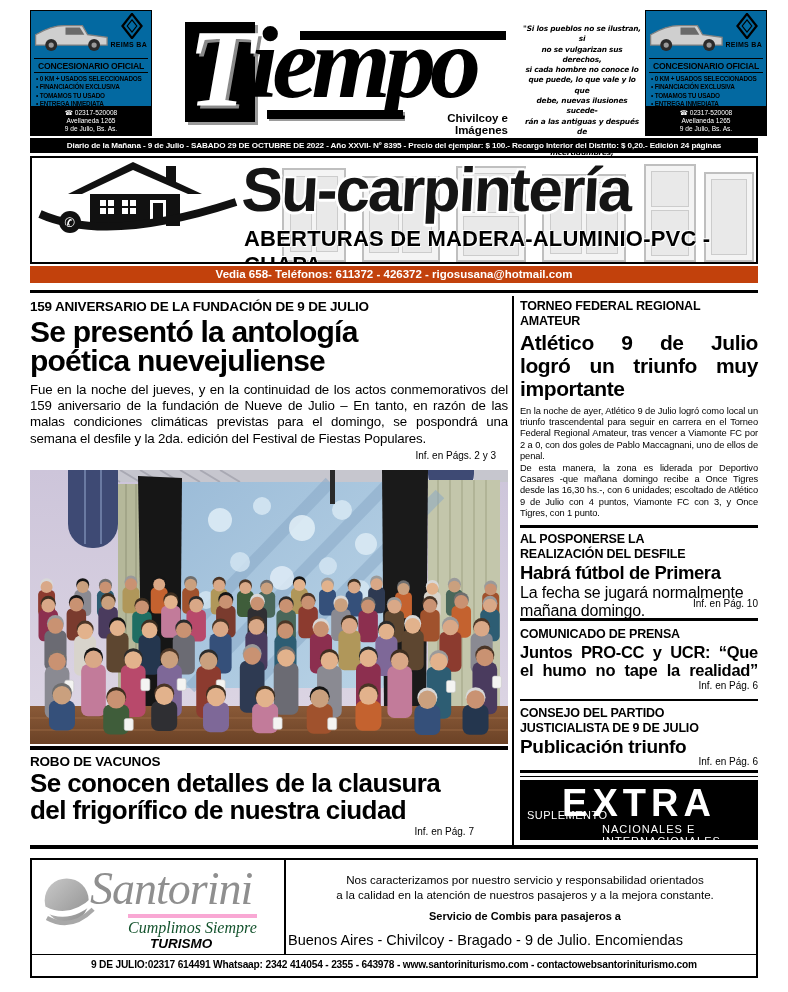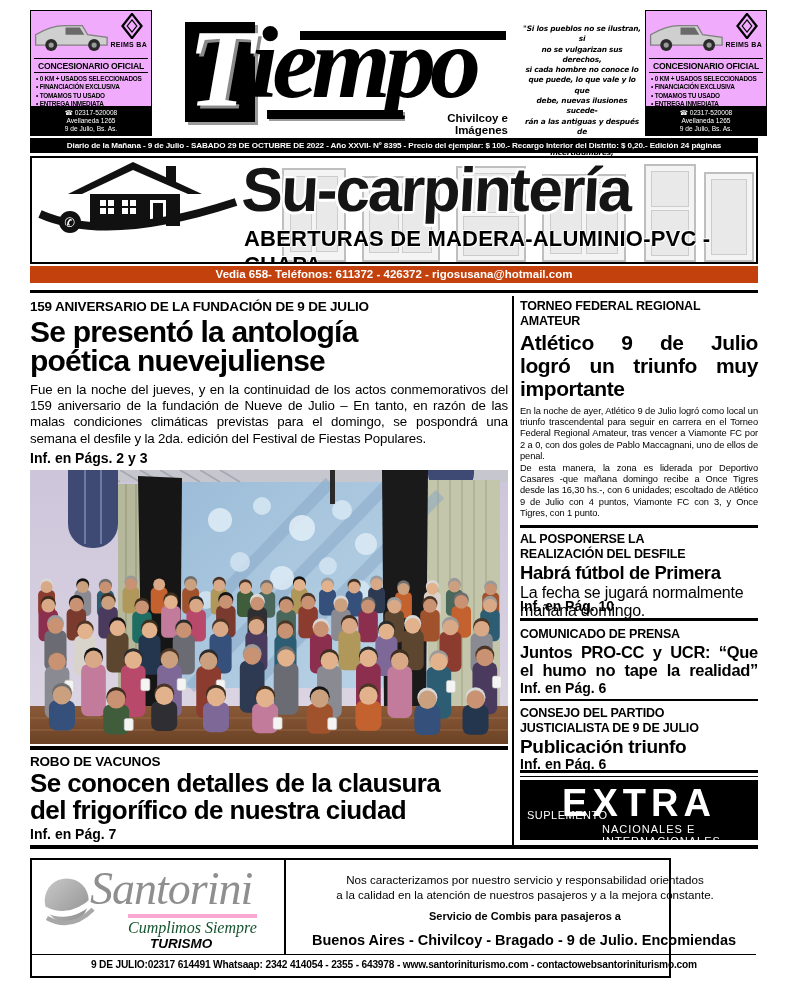--- a/index.html
+++ b/index.html
@@ -2,21 +2,21 @@
 <html><head>
 <meta charset="utf-8">
 <style>
   html,body{margin:0;padding:0;background:#e8e8e8;}
   .page{position:relative;width:788px;height:992px;background:#fff;font-family:"Liberation Sans",sans-serif;color:#000;overflow:hidden;margin:0 auto;}
   .abs{position:absolute;}
   .pre{white-space:pre-line;}
   .hline{position:absolute;background:#000;}
 
   
-  .adcard{position:absolute;width:122px;height:126px;border:1.5px solid #000;box-sizing:border-box;background:#f0abfc;}
+  .adcard{position:absolute;width:122px;height:126px;border:1.5px solid #000;box-sizing:border-box;background:#0369a1;}
   .adcard .carzone{position:relative;height:46px;}
   .adcard .dealer{position:absolute;right:4px;top:30px;font-size:7px;font-weight:bold;letter-spacing:.3px;}
   .adcard .concession{font-weight:bold;font-size:8.6px;text-align:center;border-top:1.5px solid #000;border-bottom:1.5px solid #000;padding:1.5px 0;margin:1px 3px 2px 3px;letter-spacing:-.2px;}
   .adcard .bullets{padding:0 0 0 5px;}
   .adcard .bullet{font-size:6.4px;font-weight:bold;line-height:8.4px;letter-spacing:-.2px;}
   .adcard .bullet::before{content:"• ";}
   .adfoot{position:absolute;left:0;right:0;bottom:0;background:#000;color:#fff;text-align:center;font-size:6.6px;line-height:8px;padding:3px 0 2px 0;}
 
   
   .tbox{position:absolute;left:185px;top:22px;width:70px;height:100px;background:#000;box-shadow:3px 3px 0 #9a9a9a;}
@@ -34,37 +34,37 @@
   .carpbrand{position:absolute;left:210px;top:-4px;font-size:62px;font-weight:bold;letter-spacing:-2px;transform:skewX(-3deg);color:#151515;z-index:2;
     text-shadow:2px 2px 0 #fff,-2px 2px 0 #fff,2px -2px 0 #fff,-2px -2px 0 #fff,0 3px 0 #fff;}
   .carpsub{position:absolute;left:212px;top:68px;font-size:22px;font-weight:bold;letter-spacing:.2px;z-index:2;text-shadow:1px 1px 0 #fff,-1px -1px 0 #fff;}
   .carpphone{position:absolute;left:44px;top:72px;font-size:21px;font-weight:bold;z-index:2;margin-top:46px;}
   .carpfoot{position:absolute;left:30px;top:266px;width:728px;height:17px;background:#c2410c;color:#fff;font-weight:bold;font-size:11.5px;text-align:center;line-height:17px;}
 
   
   .kicker{position:absolute;font-weight:bold;letter-spacing:-.2px;}
   .headline{position:absolute;font-weight:bold;letter-spacing:-.8px;}
   .jlast{text-align:justify;text-align-last:justify;}
-  .ref{position:absolute;font-weight:bold;font-size:14px;}
+  .ref{position:absolute;font-weight:normal;font-size:10px;text-align:right;}
   .body{position:absolute;text-align:justify;}
   .body p{margin:0 0 1px 0;}
 
   .extra{position:absolute;left:520px;top:780px;width:238px;height:60px;background:#000;color:#fff;}
   .extra .big{position:absolute;left:0;right:0;top:2px;text-align:center;font-size:38px;font-weight:bold;letter-spacing:5px;}
   .extra .small{position:absolute;left:7px;top:29px;font-size:11px;letter-spacing:.5px;}
   .extra .sub{position:absolute;left:82px;top:43px;font-size:11px;letter-spacing:1px;}
 
   
-  .santo{position:absolute;left:30px;top:858px;width:641px;height:120px;border:2px solid #000;box-sizing:border-box;background:#fff;}
+  .santo{position:absolute;left:30px;top:858px;width:728px;height:120px;border:2px solid #000;box-sizing:border-box;background:#fff;}
   .santobrand{position:absolute;left:58px;top:2px;font:italic 46px "Liberation Serif",serif;color:#8f8f8f;letter-spacing:-1px;}
   .santoslogan{position:absolute;left:96px;top:54px;font:italic 16px "Liberation Serif",serif;color:#14532d;border-top:4px solid #f9a8d4;padding-top:1px;}
   .santodiv{position:absolute;left:118px;top:76px;font-size:13.5px;font-weight:bold;font-style:italic;color:#000;}
   .santotext1{position:absolute;left:268px;top:12px;width:450px;text-align:center;font-size:11.6px;line-height:15px;}
   .santotext2{position:absolute;left:268px;top:50px;width:450px;text-align:center;font-size:11px;font-weight:bold;}
-  .santotext3{position:absolute;left:256px;top:72px;width:472px;text-align:center;font-size:14.5px;font-weight:bold;}
+  .santotext3{position:absolute;left:256px;top:72px;width:472px;text-align:left;font-size:14.5px;font-weight:normal;}
   .santocontact{position:absolute;left:0px;top:94px;width:724px;border-top:1.5px solid #000;text-align:center;font-size:10.2px;font-weight:bold;line-height:20px;letter-spacing:-.2px;}
 </style>
 </head>
 <body>
 
 <div class="page">
 
   <div class="adcard" style="left:30px;top:10px;">
     <div class="carzone">
       <svg width="78" height="42" viewBox="0 0 60 30" style="position:absolute;left:2px;top:4px;">

